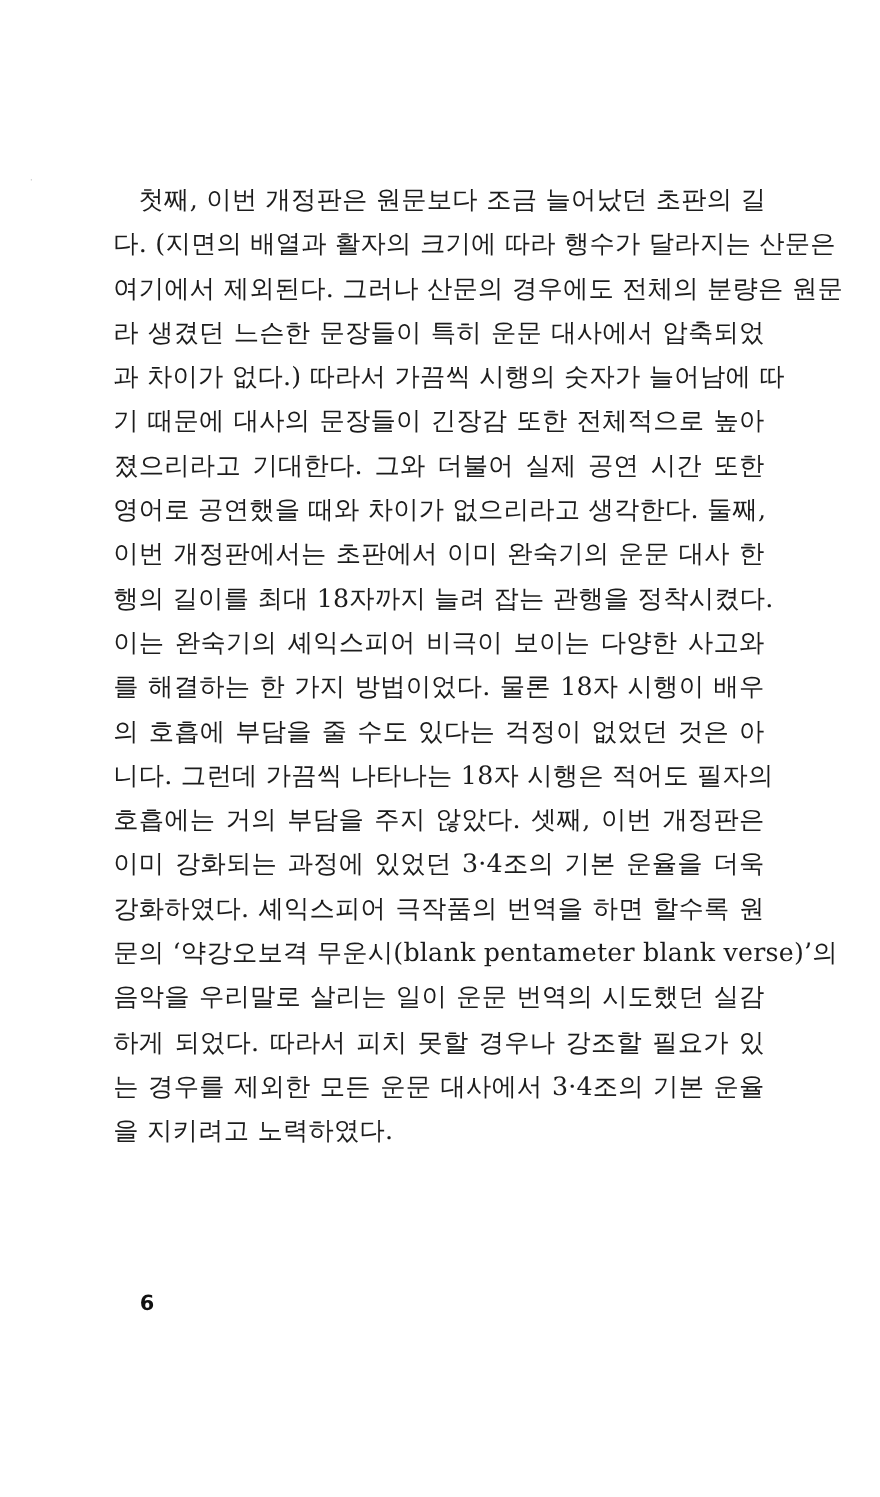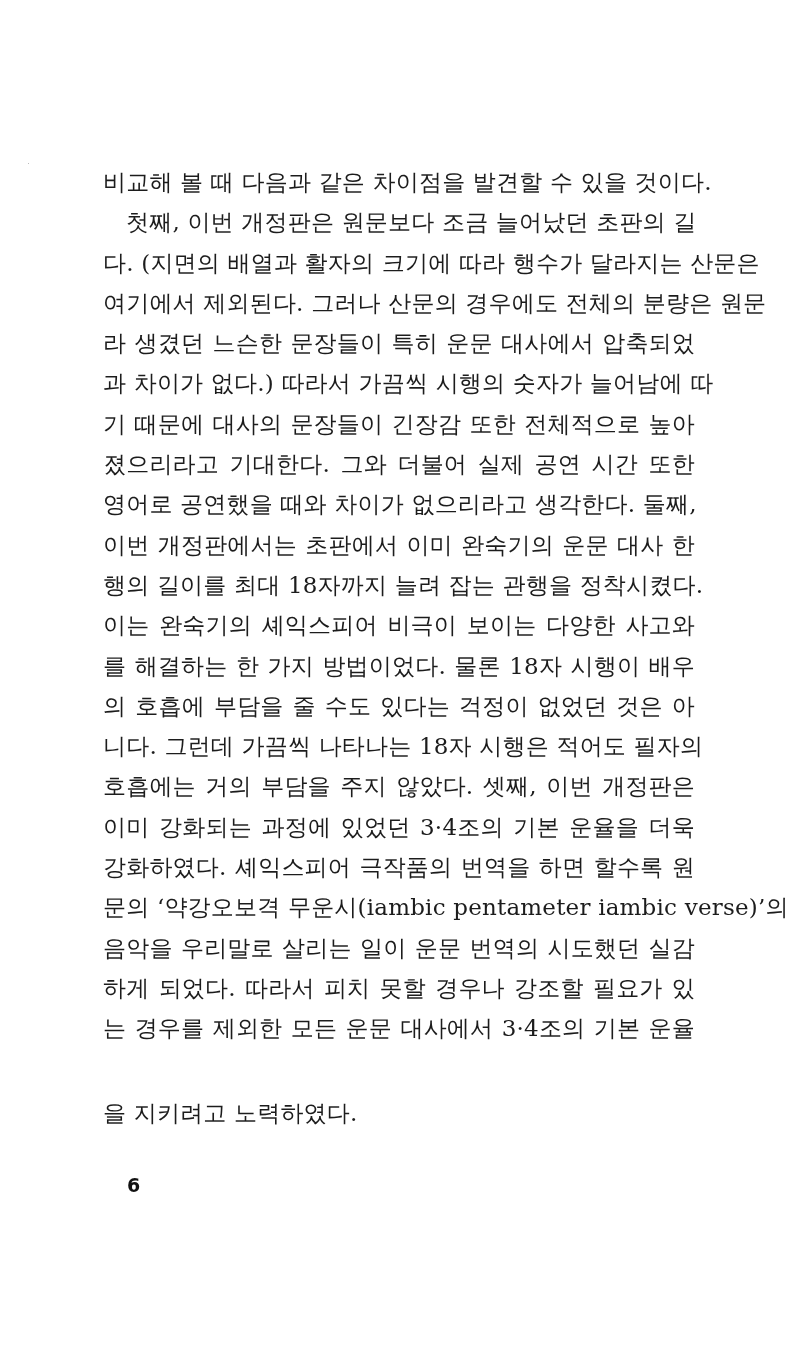--- a/index.html
+++ b/index.html
@@ -33,21 +33,20 @@
     .line {
       height: 40.3px;
       line-height: 40.3px;
       white-space: nowrap;
       text-align: justify;
       text-align-last: justify;
       letter-spacing: 0.2px;
     }
     .line.last {
       text-align-last: left;
-      margin-top: 44px;
     }
     .line.indent {
       padding-left: 23px;
     }
     .page-number {
       position: absolute;
       left: 127px;
       top: 1174px;
       font-family: "DejaVu Sans", "Liberation Sans", sans-serif;
       font-weight: bold;
@@ -63,39 +62,38 @@
       background: #bbbbbb;
     }
   </style>
 </head>
 <body>
 
 <div class="page">
   <div class="speck"></div>
 
   <div class="text-block">
-    <div class="line">비교해 볼 때 다음과 같은 차이점을 발견할 수 있을 것이다.</div>
     <div class="line indent">첫째, 이번 개정판은 원문보다 조금 늘어났던 초판의 길</div>
     <div class="line">다. (지면의 배열과 활자의 크기에 따라 행수가 달라지는 산문은</div>
     <div class="line">여기에서 제외된다. 그러나 산문의 경우에도 전체의 분량은 원문</div>
     <div class="line">라 생겼던 느슨한 문장들이 특히 운문 대사에서 압축되었</div>
     <div class="line">과 차이가 없다.) 따라서 가끔씩 시행의 숫자가 늘어남에 따</div>
     <div class="line">기 때문에 대사의 문장들이 긴장감 또한 전체적으로 높아</div>
     <div class="line">졌으리라고 기대한다. 그와 더불어 실제 공연 시간 또한</div>
     <div class="line">영어로 공연했을 때와 차이가 없으리라고 생각한다. 둘째,</div>
     <div class="line">이번 개정판에서는 초판에서 이미 완숙기의 운문 대사 한</div>
     <div class="line">행의 길이를 최대 18자까지 늘려 잡는 관행을 정착시켰다.</div>
     <div class="line">이는 완숙기의 셰익스피어 비극이 보이는 다양한 사고와</div>
     <div class="line">를 해결하는 한 가지 방법이었다. 물론 18자 시행이 배우</div>
     <div class="line">의 호흡에 부담을 줄 수도 있다는 걱정이 없었던 것은 아</div>
     <div class="line">니다. 그런데 가끔씩 나타나는 18자 시행은 적어도 필자의</div>
     <div class="line">호흡에는 거의 부담을 주지 않았다. 셋째, 이번 개정판은</div>
     <div class="line">이미 강화되는 과정에 있었던 3·4조의 기본 운율을 더욱</div>
     <div class="line">강화하였다. 셰익스피어 극작품의 번역을 하면 할수록 원</div>
-    <div class="line">문의 ‘약강오보격 무운시(iambic pentameter iambic verse)’의</div>
+    <div class="line">문의 ‘약강오보격 무운시(blank pentameter blank verse)’의</div>
     <div class="line">음악을 우리말로 살리는 일이 운문 번역의 시도했던 실감</div>
     <div class="line">하게 되었다. 따라서 피치 못할 경우나 강조할 필요가 있</div>
     <div class="line">는 경우를 제외한 모든 운문 대사에서 3·4조의 기본 운율</div>
     <div class="line last">을 지키려고 노력하였다.</div>
   </div>
 
   <div class="page-number">6</div>
 </div>
 
 </body></html>

